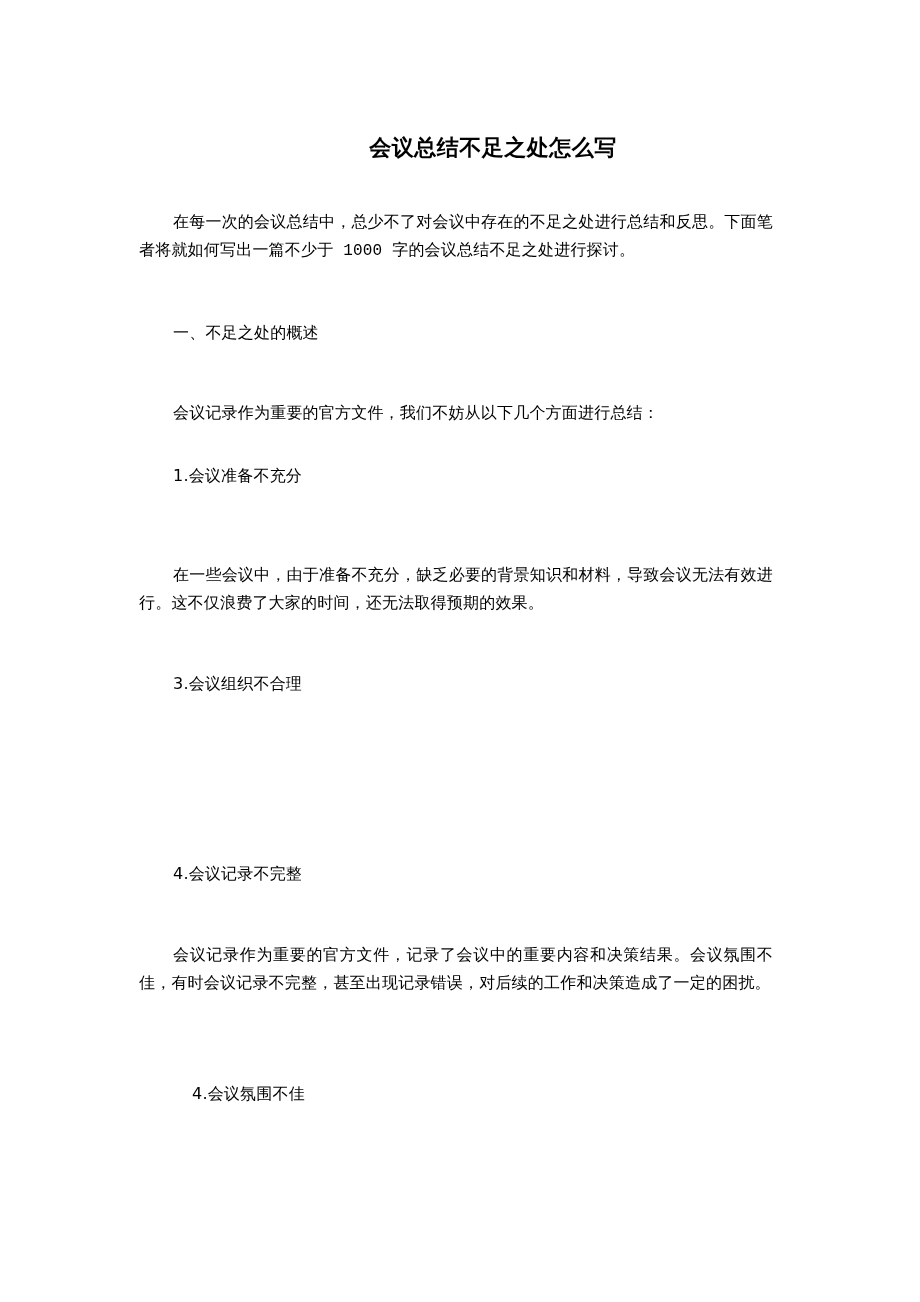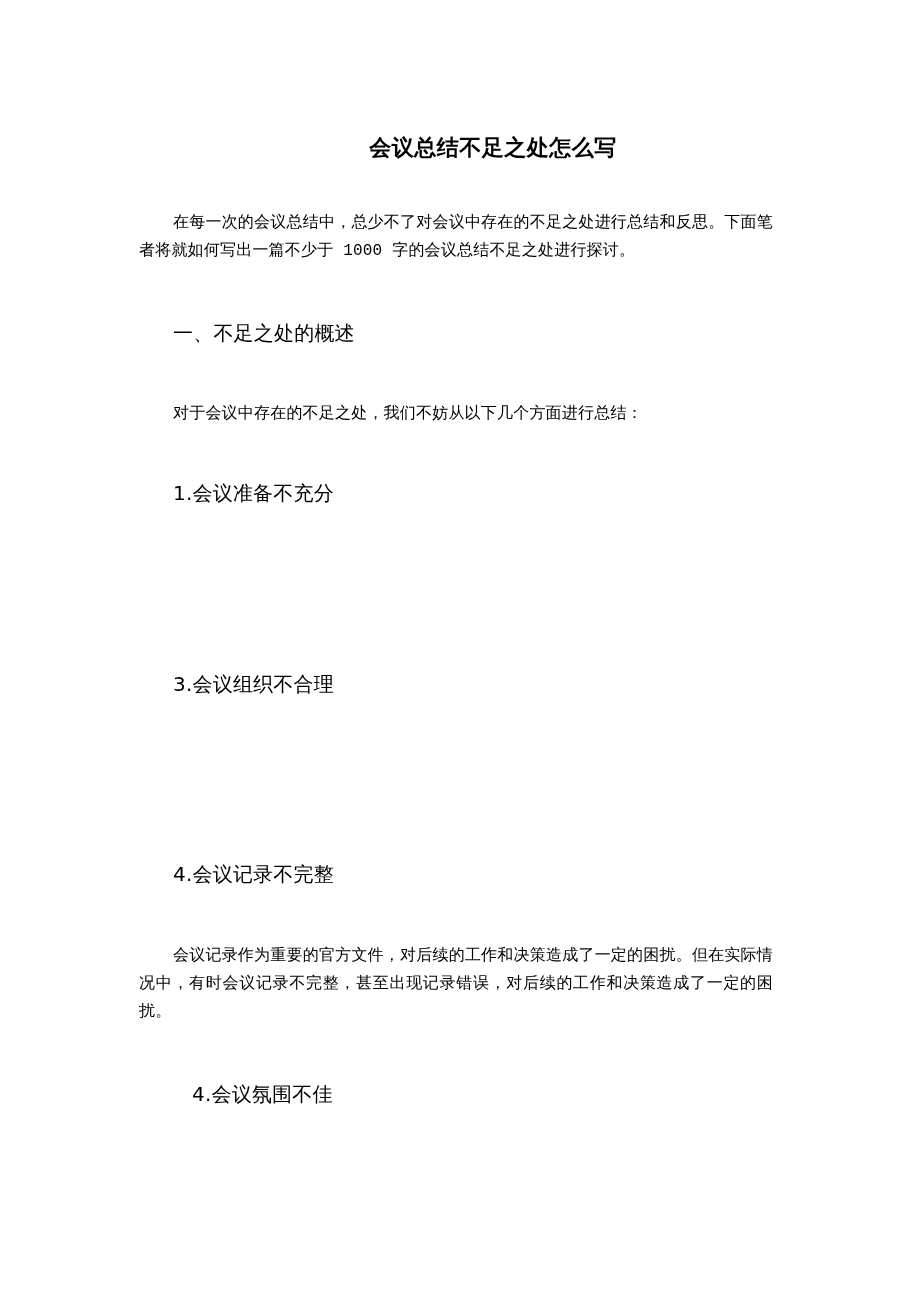--- a/index.html
+++ b/index.html
@@ -42,44 +42,45 @@
       font-size: 16px;
       line-height: 28px;
       text-indent: 34px;
       margin: 0;
       text-align: justify;
       letter-spacing: 0.2px;
     }
     .heading {
       position: absolute;
       left: 173px;
-      font-size: 20px;
+      font-size: 16px;
       line-height: 28px;
       margin: 0;
       letter-spacing: 0.2px;
     }
   </style>
 </head>
 <body>
 
 <div class="page">
 
   <div class="title">会议总结不足之处怎么写</div>
 
   <p class="para" style="top:209px;font-family:Liberation Mono, monospace;">在每一次的会议总结中，总少不了对会议中存在的不足之处进行总结和反思。下面笔者将就如何写出一篇不少于 1000 字的会议总结不足之处进行探讨。</p>
 
   <p class="heading" style="top:319px;">一、不足之处的概述</p>
 
-  <p class="para" style="top:399px;">对于会议中存在的不足之处，我们不妨从以下几个方面进行总结：</p>
+  <p class="para" style="top:399px;">会议记录作为重要的官方文件，我们不妨从以下几个方面进行总结：</p>
 
-  <p class="heading" style="top:479px;text-align:center;">1.会议准备不充分</p>
+  <p class="heading" style="top:462px;text-align:center;">1.会议准备不充分</p>
 
+  <p class="para" style="top:561px;">在一些会议中，由于准备不充分，缺乏必要的背景知识和材料，导致会议无法有效进行。这不仅浪费了大家的时间，还无法取得预期的效果。</p>
 
   <p class="heading" style="top:670px;">3.会议组织不合理</p>
 
 
   <p class="heading" style="top:860px;">4.会议记录不完整</p>
 
-  <p class="para" style="top:941px;">会议记录作为重要的官方文件，对后续的工作和决策造成了一定的困扰。但在实际情况中，有时会议记录不完整，甚至出现记录错误，对后续的工作和决策造成了一定的困扰。</p>
+  <p class="para" style="top:941px;">会议记录作为重要的官方文件，记录了会议中的重要内容和决策结果。会议氛围不佳，有时会议记录不完整，甚至出现记录错误，对后续的工作和决策造成了一定的困扰。</p>
 
   <p class="heading" style="top:1080px;margin-left:19px;">4.会议氛围不佳</p>
 
 </div>
 
 </body></html>

